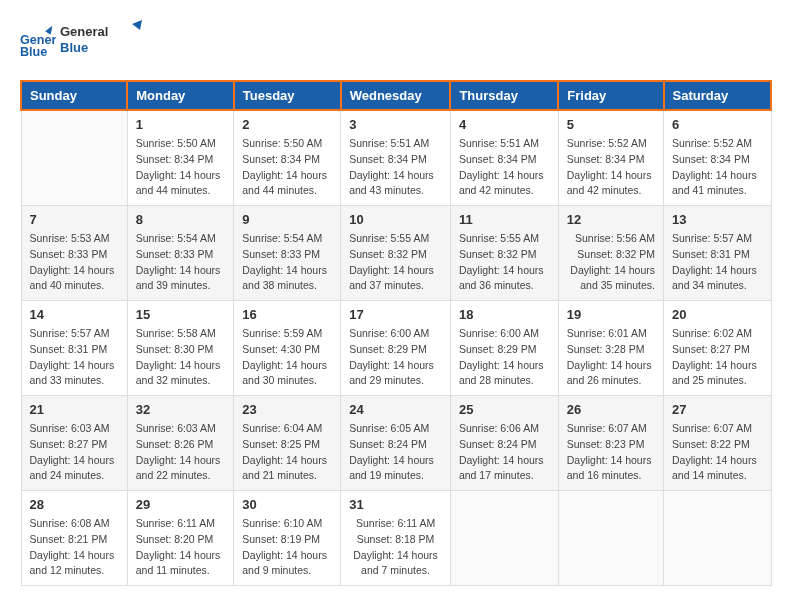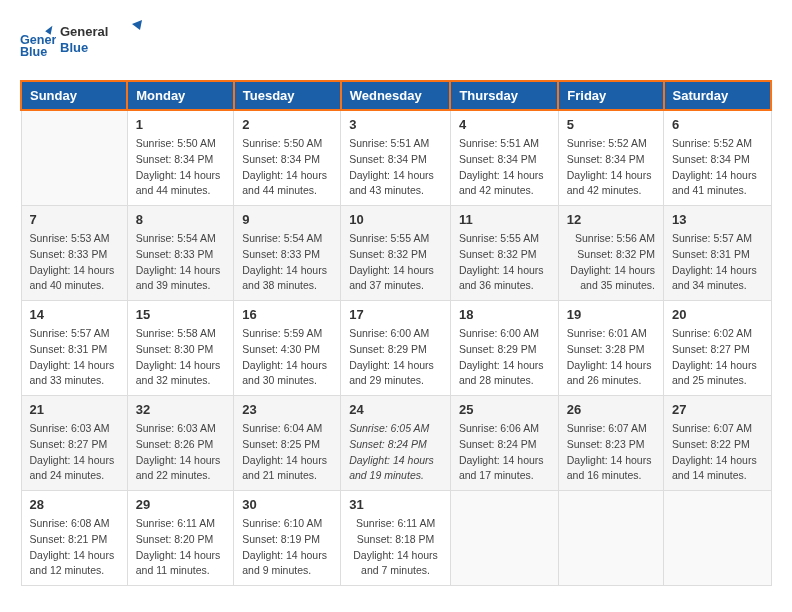--- a/index.html
+++ b/index.html
@@ -283,21 +283,21 @@
         </td>
         <td>
           <div class="day-number">23</div>
           <div class="day-info" style="white-space: pre-line;">Sunrise: 6:04 AM
 Sunset: 8:25 PM
 Daylight: 14 hours
 and 21 minutes.</div>
         </td>
         <td>
           <div class="day-number">24</div>
-          <div class="day-info" style="white-space: pre-line; font-style: italic;">Sunrise: 6:05 AM
+          <div class="day-info" style="white-space: pre-line;">Sunrise: 6:05 AM
 Sunset: 8:24 PM
 Daylight: 14 hours
 and 19 minutes.</div>
         </td>
         <td>
           <div class="day-number">25</div>
           <div class="day-info" style="white-space: pre-line;">Sunrise: 6:06 AM
 Sunset: 8:24 PM
 Daylight: 14 hours
 and 17 minutes.</div>

